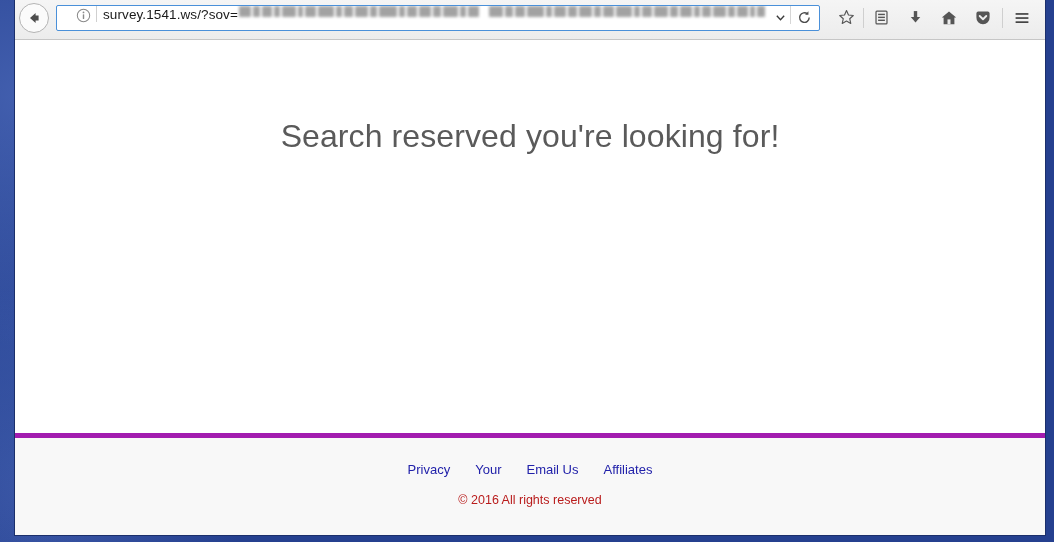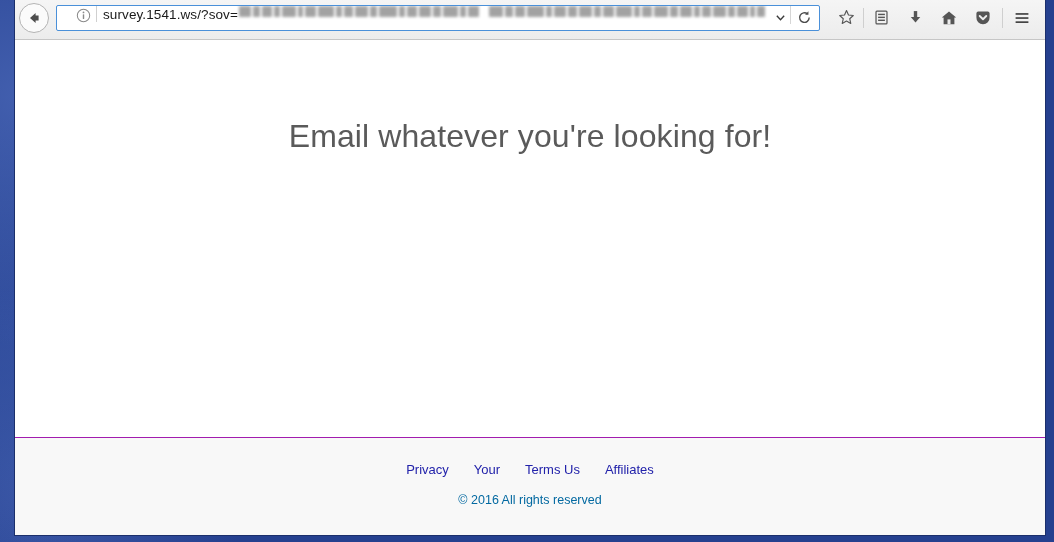--- a/index.html
+++ b/index.html
@@ -233,39 +233,39 @@
     font-size: 13px;
     letter-spacing: .1px;
     cursor: pointer;
   }
 
   
   #page-footer {
     flex: 0 0 auto;
     height: 97px;
     background: #f8f8f8;
-    border-top: 1px solid #a21caf;
+    border-top: 5px solid #a21caf;
     text-align: center;
     position: relative;
   }
   #footer-links {
     padding-top: 24px;
     display: flex;
     justify-content: center;
     gap: 25px;
   }
   #footer-links a {
     color: #2222aa;
     font-size: 13px;
     text-decoration: none;
   }
   #copyright {
     margin-top: 16px;
     font-size: 12.5px;
-    color: #0369a1;
+    color: #b91c1c;
   }
   #watermark {
     position: absolute;
     left: 0;
     right: 0;
     bottom: -4px;
     font-size: 19px;
     color: #cfd9e8;
     opacity: .85;
     letter-spacing: .2px;
@@ -410,31 +410,31 @@
             <rect x="2.6" y="8.2" width="12.8" height="1.7" fill="#444"></rect>
             <rect x="2.6" y="12.3" width="12.8" height="1.7" fill="#444"></rect>
           </svg>
         </div>
       </div>
     </div>
 
     <div id="page">
 
       <div id="page-main">
-        <h1 id="headline">Email whatever you're looking for!</h1>
+        <h1 id="headline">Search reserved you're looking for!</h1>
 
         <div id="signup-form">
         </div>
       </div>
 
       <div id="page-footer">
         <div id="footer-links">
           <a href="#">Privacy</a>
           <a href="#">Your</a>
-          <a href="#">Terms Us</a>
+          <a href="#">Email Us</a>
           <a href="#">Affiliates</a>
         </div>
         <div id="copyright">© 2016 All rights reserved</div>
       </div>
 
     </div>
   </div>
 </div>
 
 </body></html>

